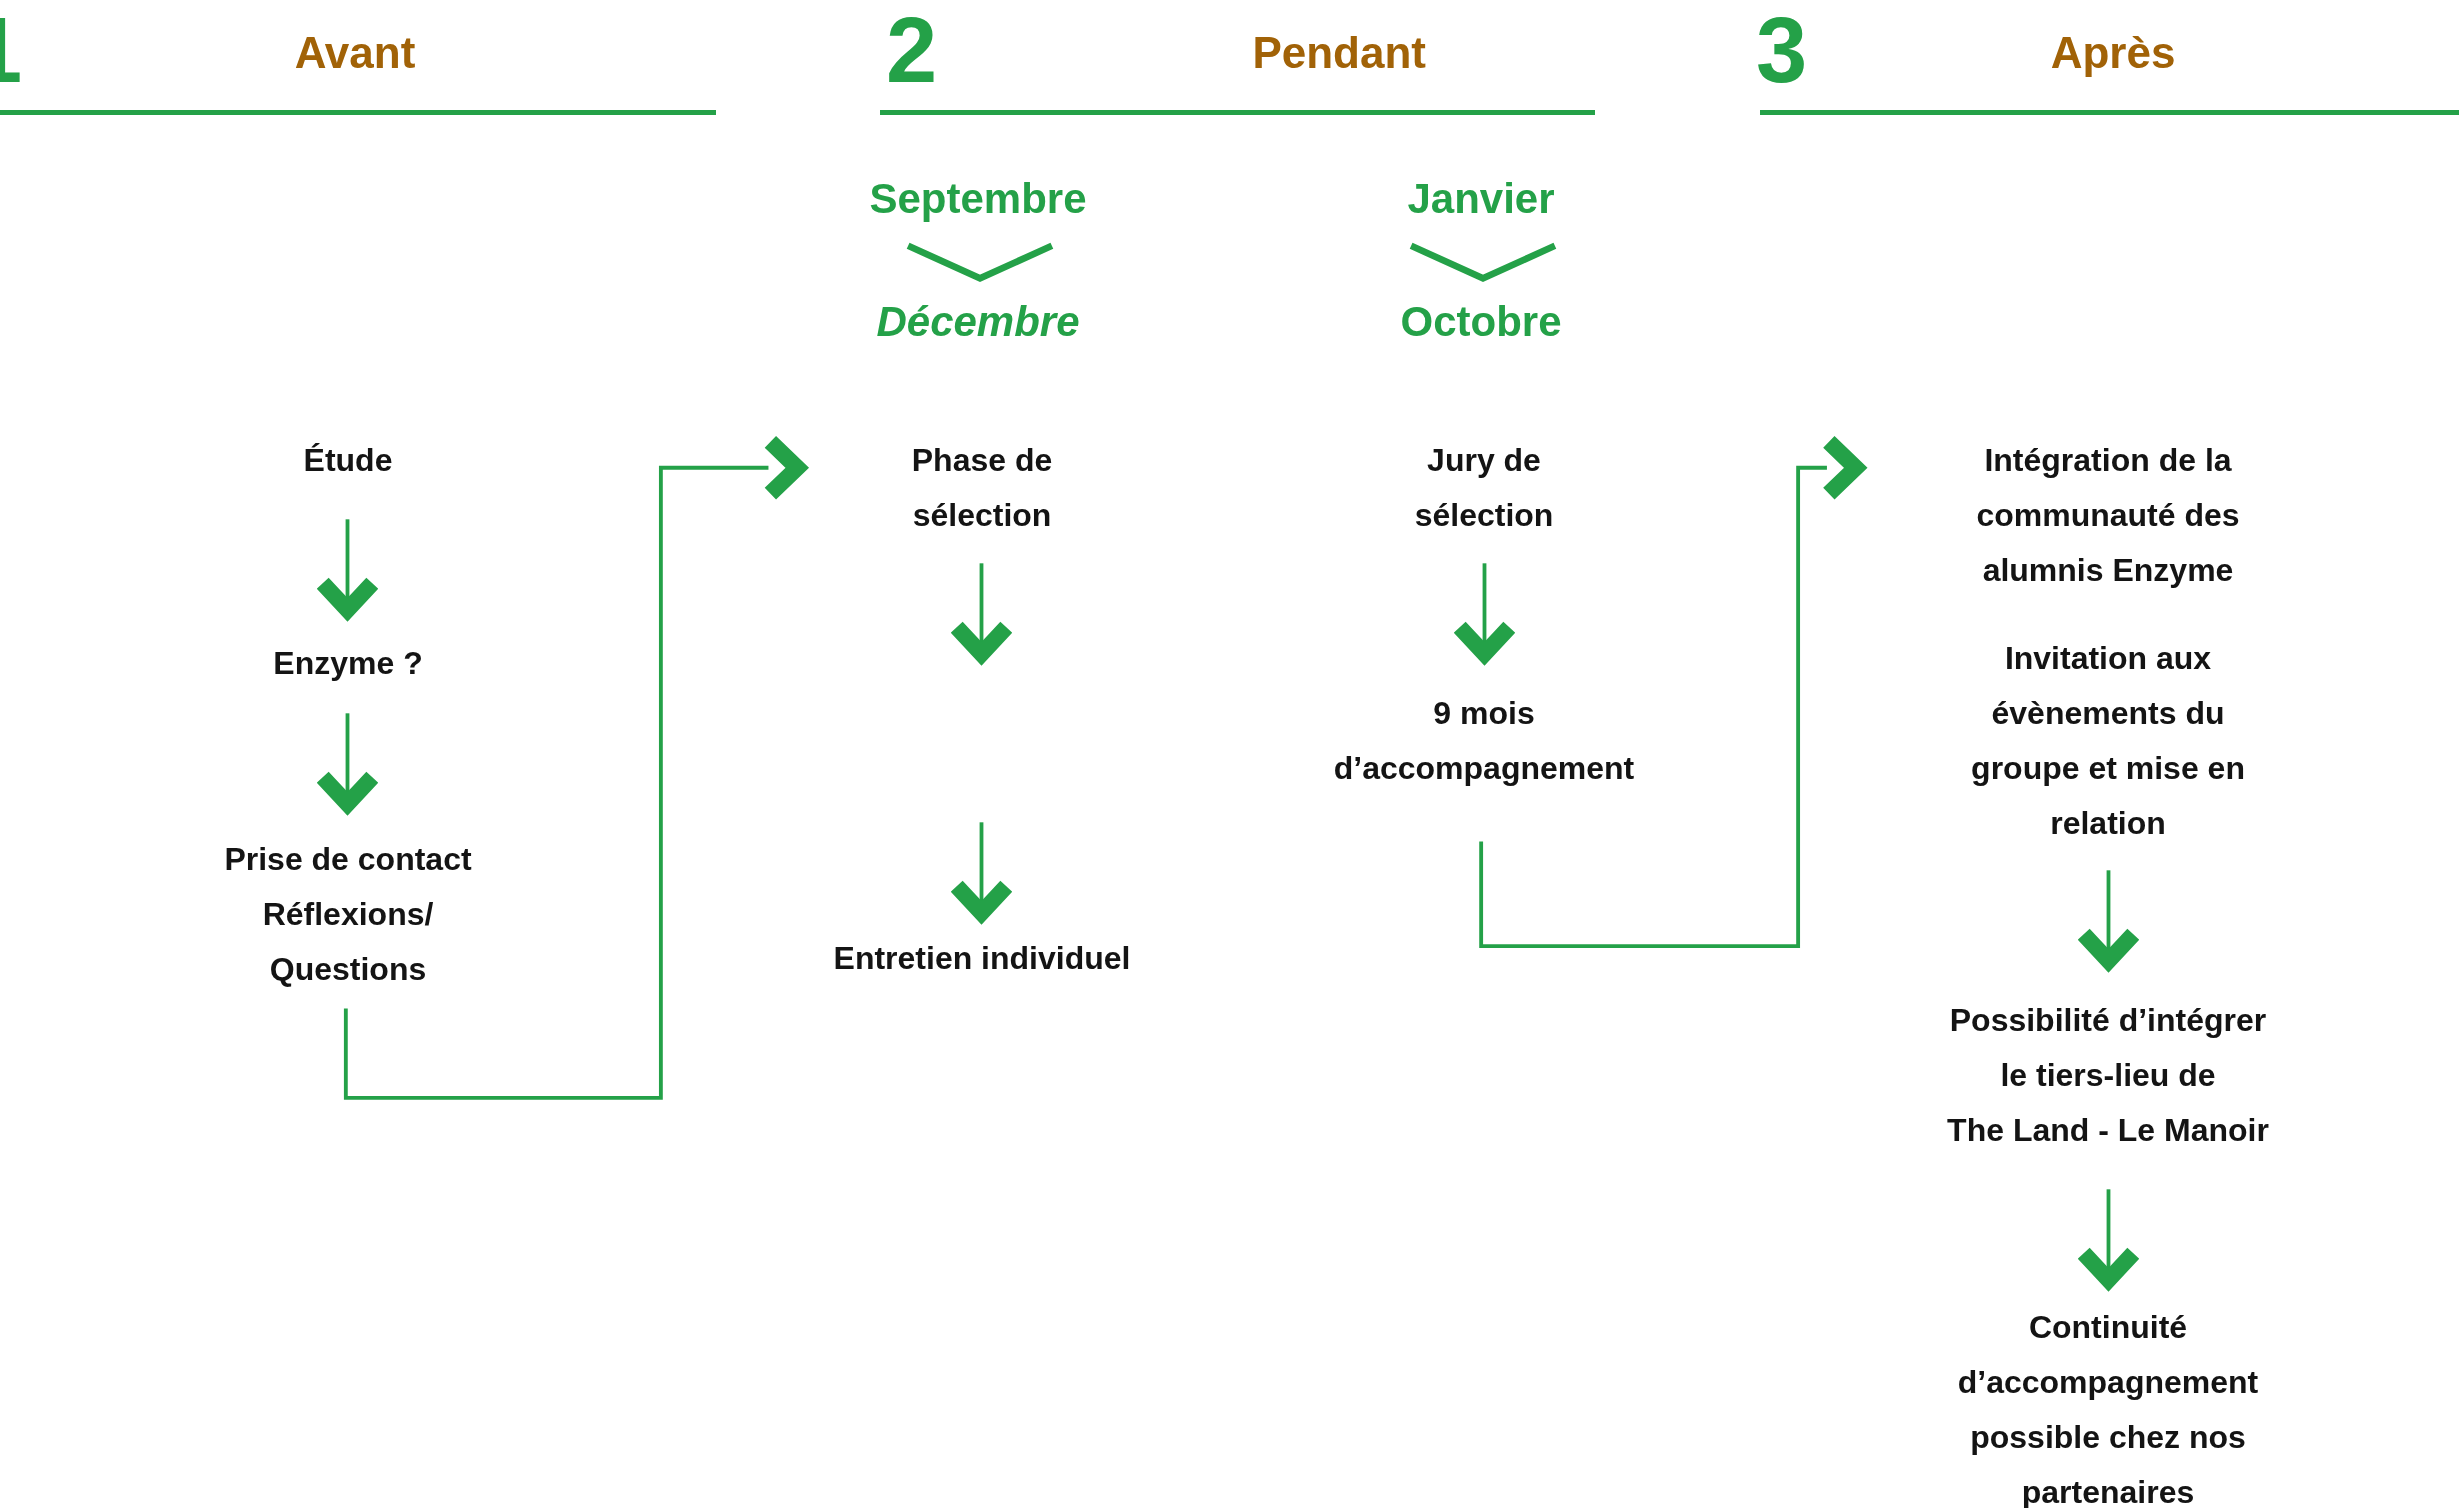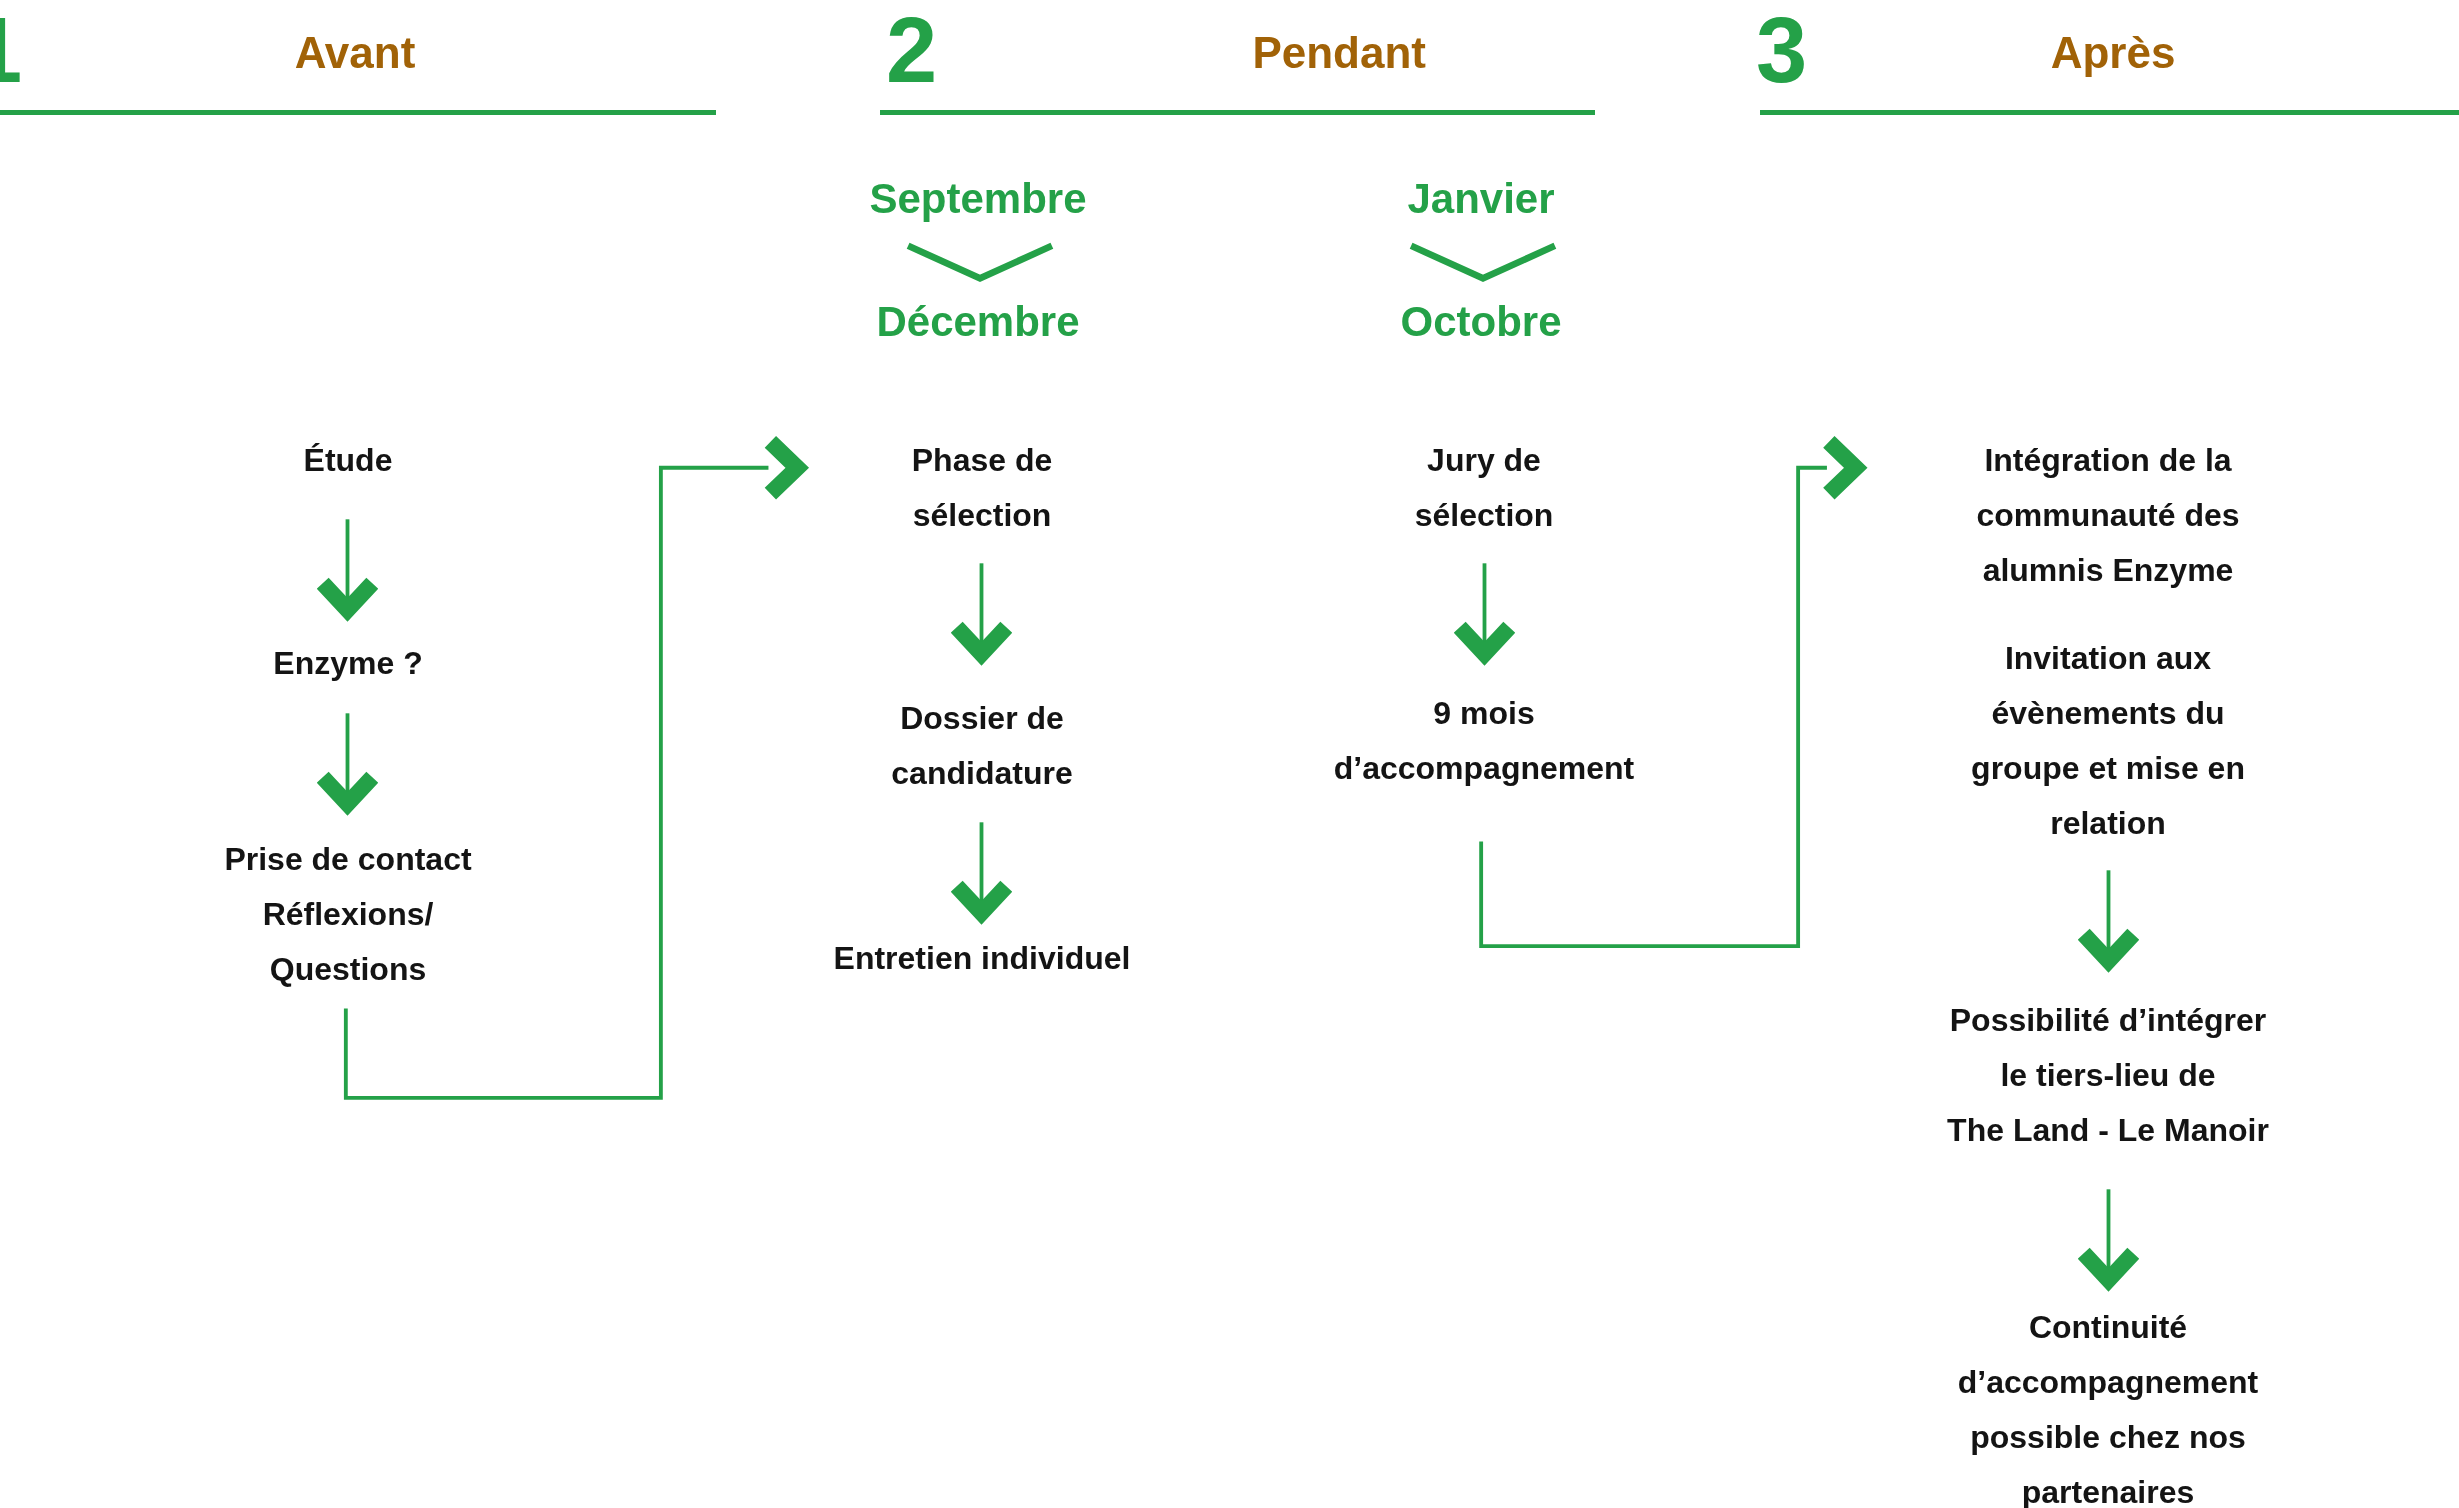--- a/index.html
+++ b/index.html
@@ -67,21 +67,21 @@
   <div class="abs rule" style="left:880px;top:110px;width:715px;"></div>
 
   <div class="abs phase-digit" style="left:1756px;top:3.8px;">3</div>
   <div class="abs phase-title" style="left:1921px;top:29px;width:384px;">Après</div>
   <div class="abs rule" style="left:1760px;top:110px;width:699px;"></div>
 
   <div class="abs month" style="left:786px;top:175px;width:384px;">Septembre</div>
   <svg class="abs" style="left:903px;top:240px;" width="154" height="46" viewBox="0 0 160 48">
     <polyline points="5,6 80,40 155,6" fill="none" stroke="#24a148" stroke-width="7"></polyline>
   </svg>
-  <div class="abs month" style="left:786px;top:298px;width:384px;">Décembre</div>
+  <div class="abs month" style="left:786px;top:298px;width:384px;font-style:italic;">Décembre</div>
 
   <div class="abs month" style="left:1289px;top:175px;width:384px;">Janvier</div>
   <svg class="abs" style="left:1406px;top:240px;" width="154" height="46" viewBox="0 0 160 48">
     <polyline points="5,6 80,40 155,6" fill="none" stroke="#24a148" stroke-width="7"></polyline>
   </svg>
   <div class="abs month" style="left:1289px;top:298px;width:384px;">Octobre</div>
 
   <div class="abs node" style="left:60px;top:433px;width:576px;">Étude</div>
 
   <svg class="abs" style="left:317px;top:519px;" width="61" height="115" viewBox="0 0 64 120">
@@ -101,22 +101,20 @@
 Questions</div>
 
   <div class="abs node" style="left:694px;top:433px;width:576px;">Phase de
 sélection</div>
 
   <svg class="abs" style="left:951px;top:563px;" width="61" height="115" viewBox="0 0 64 120">
     <line x1="32" y1="0" x2="32" y2="95" stroke="#24a148" stroke-width="4"></line>
     <polyline points="6,67 32,95 58,67" fill="none" stroke="#24a148" stroke-width="17" stroke-linejoin="miter"></polyline>
   </svg>
 
-  <div class="abs node" style="left:694px;top:691px;width:576px;">Dossier de
-candidature</div>
 
   <svg class="abs" style="left:951px;top:822px;" width="61" height="115" viewBox="0 0 64 120">
     <line x1="32" y1="0" x2="32" y2="95" stroke="#24a148" stroke-width="4"></line>
     <polyline points="6,67 32,95 58,67" fill="none" stroke="#24a148" stroke-width="17" stroke-linejoin="miter"></polyline>
   </svg>
 
   <div class="abs node" style="left:694px;top:931px;width:576px;">Entretien individuel</div>
 
   <div class="abs node" style="left:1196px;top:433px;width:576px;">Jury de
 sélection</div>

